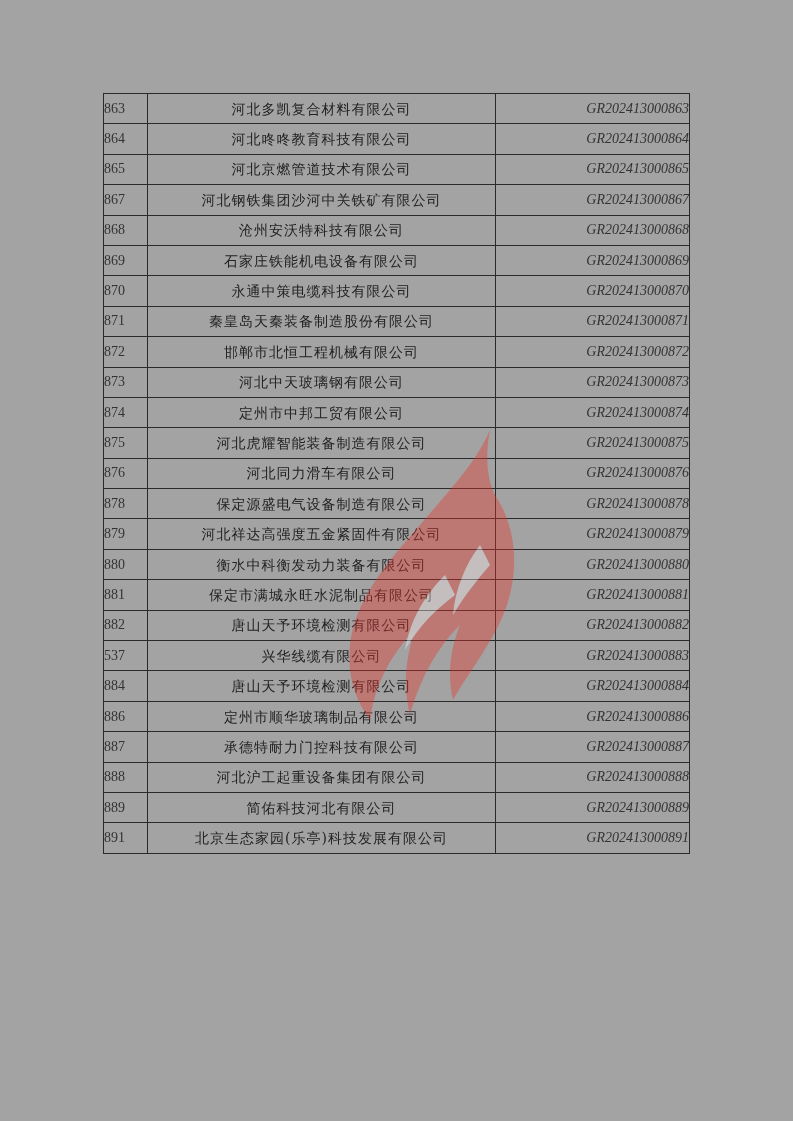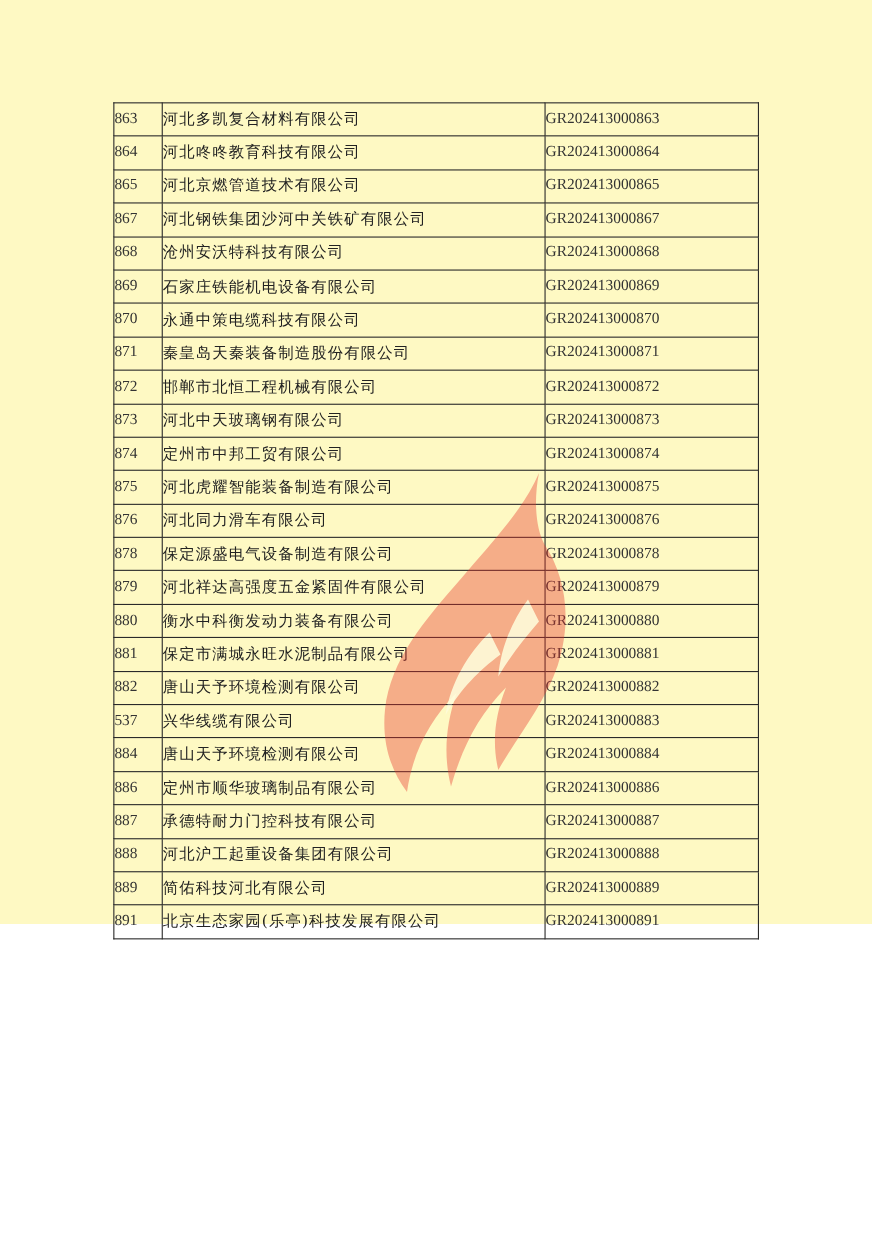--- a/index.html
+++ b/index.html
@@ -1,32 +1,32 @@
 <!DOCTYPE html>
 <html><head>
 <meta charset="utf-8">
 <style>
   html, body { margin: 0; padding: 0; background: #ffffff; }
   body { width: 793px; height: 1121px; position: relative; overflow: hidden; }
-  .page { position: absolute; left: 0; top: 0; width: 793px; height: 840px; background: #fef9c3; }
+  .page { position: absolute; left: 0; top: 0; width: 793px; height: 1121px; background: #a3a3a3; }
   table.list {
     position: absolute; left: 103px; top: 93px;
     width: 587px; border-collapse: collapse; table-layout: fixed;
     font-family: "DejaVu Serif", "Liberation Serif", serif;
     color: #222;
   }
   table.list td {
     border: 1.3px solid #2a2a2a;
     height: 29.4px; padding: 0;
     font-size: 14px; line-height: 1;
     vertical-align: middle;
   }
   td.col-idx { width: 43px; text-align: left; padding-left: 6px; font-family: "Liberation Serif", "DejaVu Serif", serif; font-size: 15px; color:#333; }
-  td.col-name { width: 347px; letter-spacing: 1px; }
-  td.col-code { width: 193px; text-align: left; font-family: "Liberation Serif", "DejaVu Serif", serif; font-size: 15px; color:#333; }
+  td.col-name { width: 347px; text-align: center; letter-spacing: 1px; }
+  td.col-code { width: 193px; text-align: right; font-family: "Liberation Serif", "DejaVu Serif", serif; font-size: 15px; color:#333;font-style:italic; }
   .watermark { position: absolute; left: 325px; top: 425px; width: 200px; height: 300px; pointer-events: none; opacity: 0.38; }
 </style>
 </head>
 <body>
 
 <div class="page">
 
   <table class="list">
     <tbody id="rows">
 

